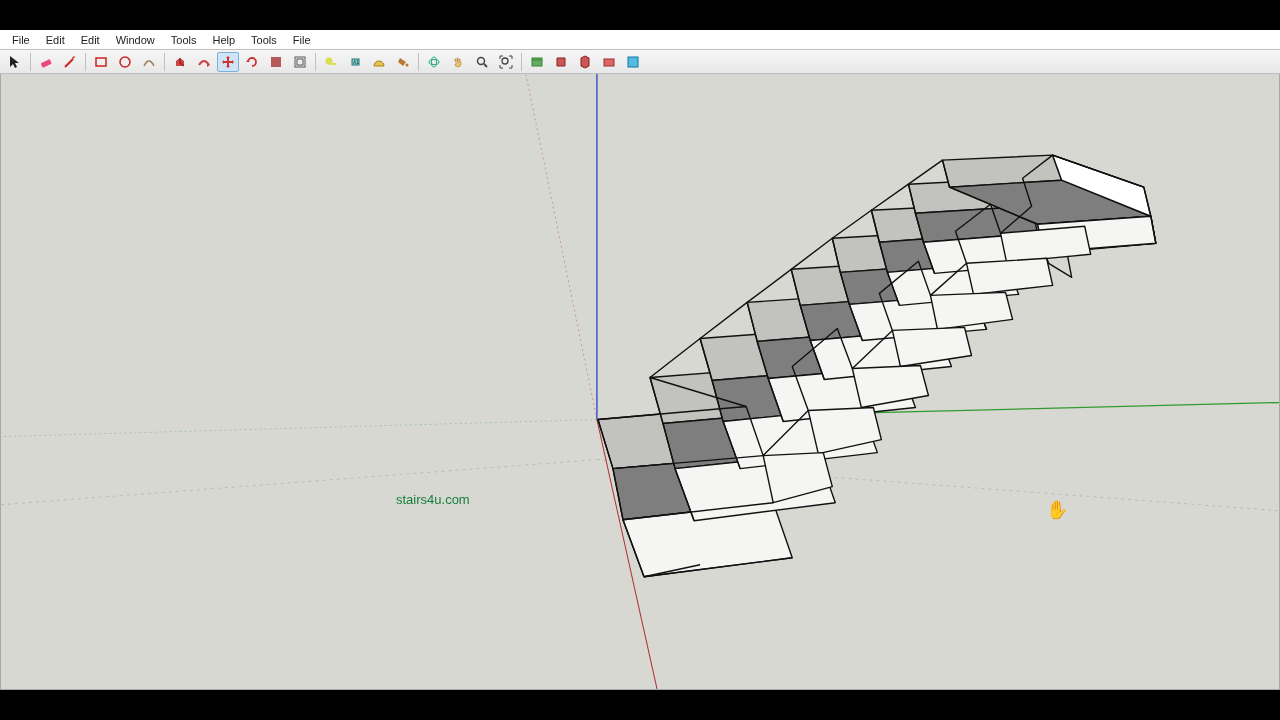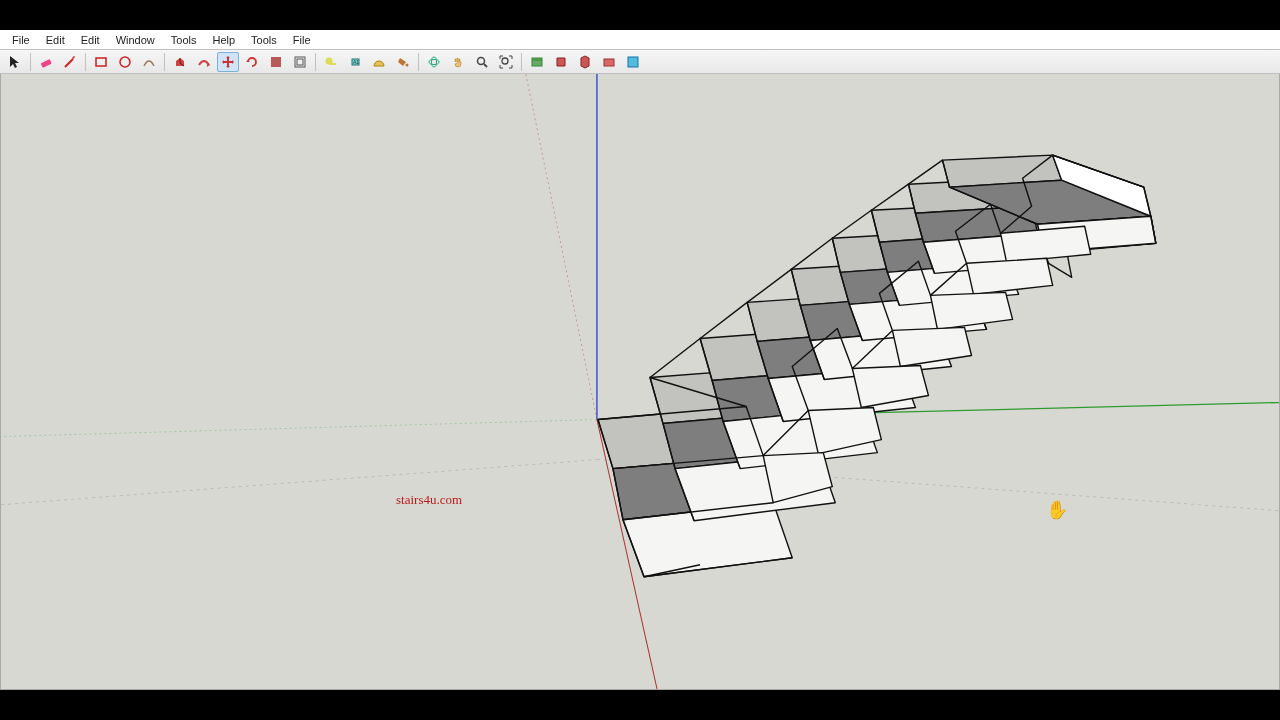--- a/index.html
+++ b/index.html
@@ -82,23 +82,23 @@
     border-top: none;
   }
   .viewport svg {
     position: absolute;
     inset: 0;
     width: 100%;
     height: 100%;
   }
   .watermark {
     position: absolute;
-    color: #b91c1c;
+    color: #15803d;
     font-size: 13px;
-    font-family: Liberation Serif, serif;
+    font-family: Liberation Sans, sans-serif;
   }
   .pan-cursor {
     position: absolute;
     font-size: 18px;
     color: #333;
     pointer-events: none;
   }
 </style>
 </head>
 <body>

